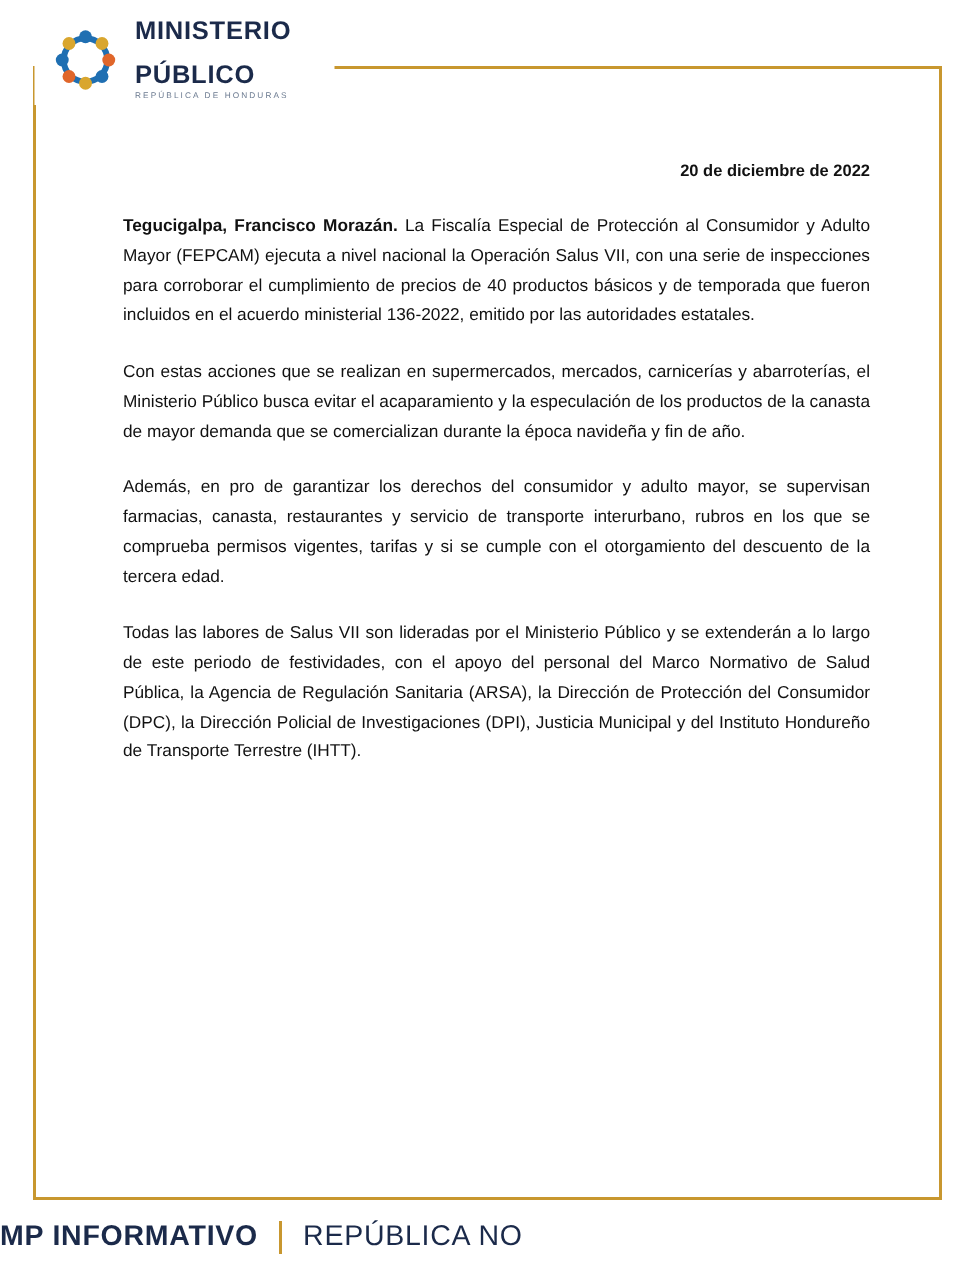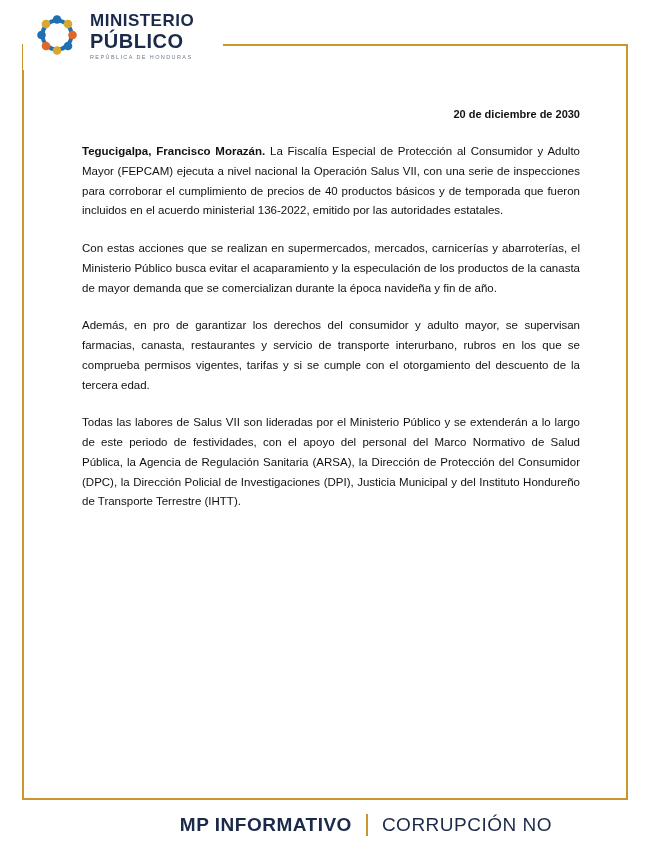--- a/index.html
+++ b/index.html
@@ -61,21 +61,21 @@
     width: 200px;
     height: 50px;
     background: #ffffff;
   }
   
   .logo-block {
     position: absolute;
     left: 34px;
     top: 12px;
     display: flex;
-    align-items: flex-start;
+    align-items: center;
     gap: 10px;
   }
   .logo-mark {
     width: 46px;
     height: 46px;
     position: relative;
     flex: none;
   }
   .logo-text {
     line-height: 1;
@@ -84,25 +84,25 @@
     font-family: "Liberation Sans", sans-serif;
     font-weight: bold;
     font-size: 17px;
     letter-spacing: 0.5px;
     color: #1b2a4a;
     display: block;
   }
   .logo-subtitle {
     font-family: "Liberation Sans", sans-serif;
     font-weight: bold;
-    font-size: 20px;
+    font-size: 17px;
     letter-spacing: 0.5px;
     color: #1b2a4a;
     display: block;
-    margin-top: 2px;
+    margin-top: 12px;
   }
   .logo-caption {
     font-family: "Liberation Sans", sans-serif;
     font-size: 5.5px;
     letter-spacing: 1.4px;
     color: #6b7a90;
     display: block;
     margin-top: 4px;
   }
   
@@ -145,21 +145,20 @@
   }
   
   .footer {
     position: absolute;
     left: 0;
     right: 0;
     top: 806px;
     height: 38px;
     display: flex;
     align-items: center;
-    justify-content: flex-end;
     padding-right: 98px;
     box-sizing: border-box;
   }
   .footer-inner {
     display: flex;
     align-items: center;
     gap: 14px;
   }
   .footer-a {
     font-family: "Liberation Sans", sans-serif;
@@ -210,31 +209,31 @@
     </div>
     <div class="logo-text">
       <span class="logo-title">MINISTERIO</span>
       <span class="logo-subtitle">PÚBLICO</span>
       <span class="logo-caption">REPÚBLICA DE HONDURAS</span>
     </div>
   </div>
 
   <div class="content">
 
-    <div class="date-line">20 de diciembre de 2030</div>
+    <div class="date-line">20 de diciembre de 2022</div>
 
     <div class="body-text">
       <p><span class="lead-in">Tegucigalpa, Francisco Morazán.</span><span> La Fiscalía Especial de Protección al Consumidor y Adulto Mayor (FEPCAM) ejecuta a nivel nacional la Operación Salus VII, con una serie de inspecciones para corroborar el cumplimiento de precios de 40 productos básicos y de temporada que fueron incluidos en el acuerdo ministerial 136-2022, emitido por las autoridades estatales.</span></p>
       <p><span>Con estas acciones que se realizan en supermercados, mercados, carnicerías y abarroterías, el Ministerio Público busca evitar el acaparamiento y la especulación de los productos de la canasta de mayor demanda que se comercializan durante la época navideña y fin de año.</span></p>
       <p><span>Además, en pro de garantizar los derechos del consumidor y adulto mayor, se supervisan farmacias, canasta, restaurantes y servicio de transporte interurbano, rubros en los que se comprueba permisos vigentes, tarifas y si se cumple con el otorgamiento del descuento de la tercera edad.</span></p>
       <p><span>Todas las labores de Salus VII son lideradas por el Ministerio Público y se extenderán a lo largo de este periodo de festividades, con el apoyo del personal del Marco Normativo de Salud Pública, la Agencia de Regulación Sanitaria (ARSA), la Dirección de Protección del Consumidor (DPC), la Dirección Policial de Investigaciones (DPI), Justicia Municipal y del Instituto Hondureño de Transporte Terrestre (IHTT).</span></p>
     </div>
   </div>
 
   <div class="footer">
     <div class="footer-inner">
       <span class="footer-a">MP INFORMATIVO</span>
       <span class="footer-divider"></span>
-      <span class="footer-b">CORRUPCIÓN NO</span>
+      <span class="footer-b">REPÚBLICA NO</span>
     </div>
   </div>
 
 </div>
 
 </body></html>

